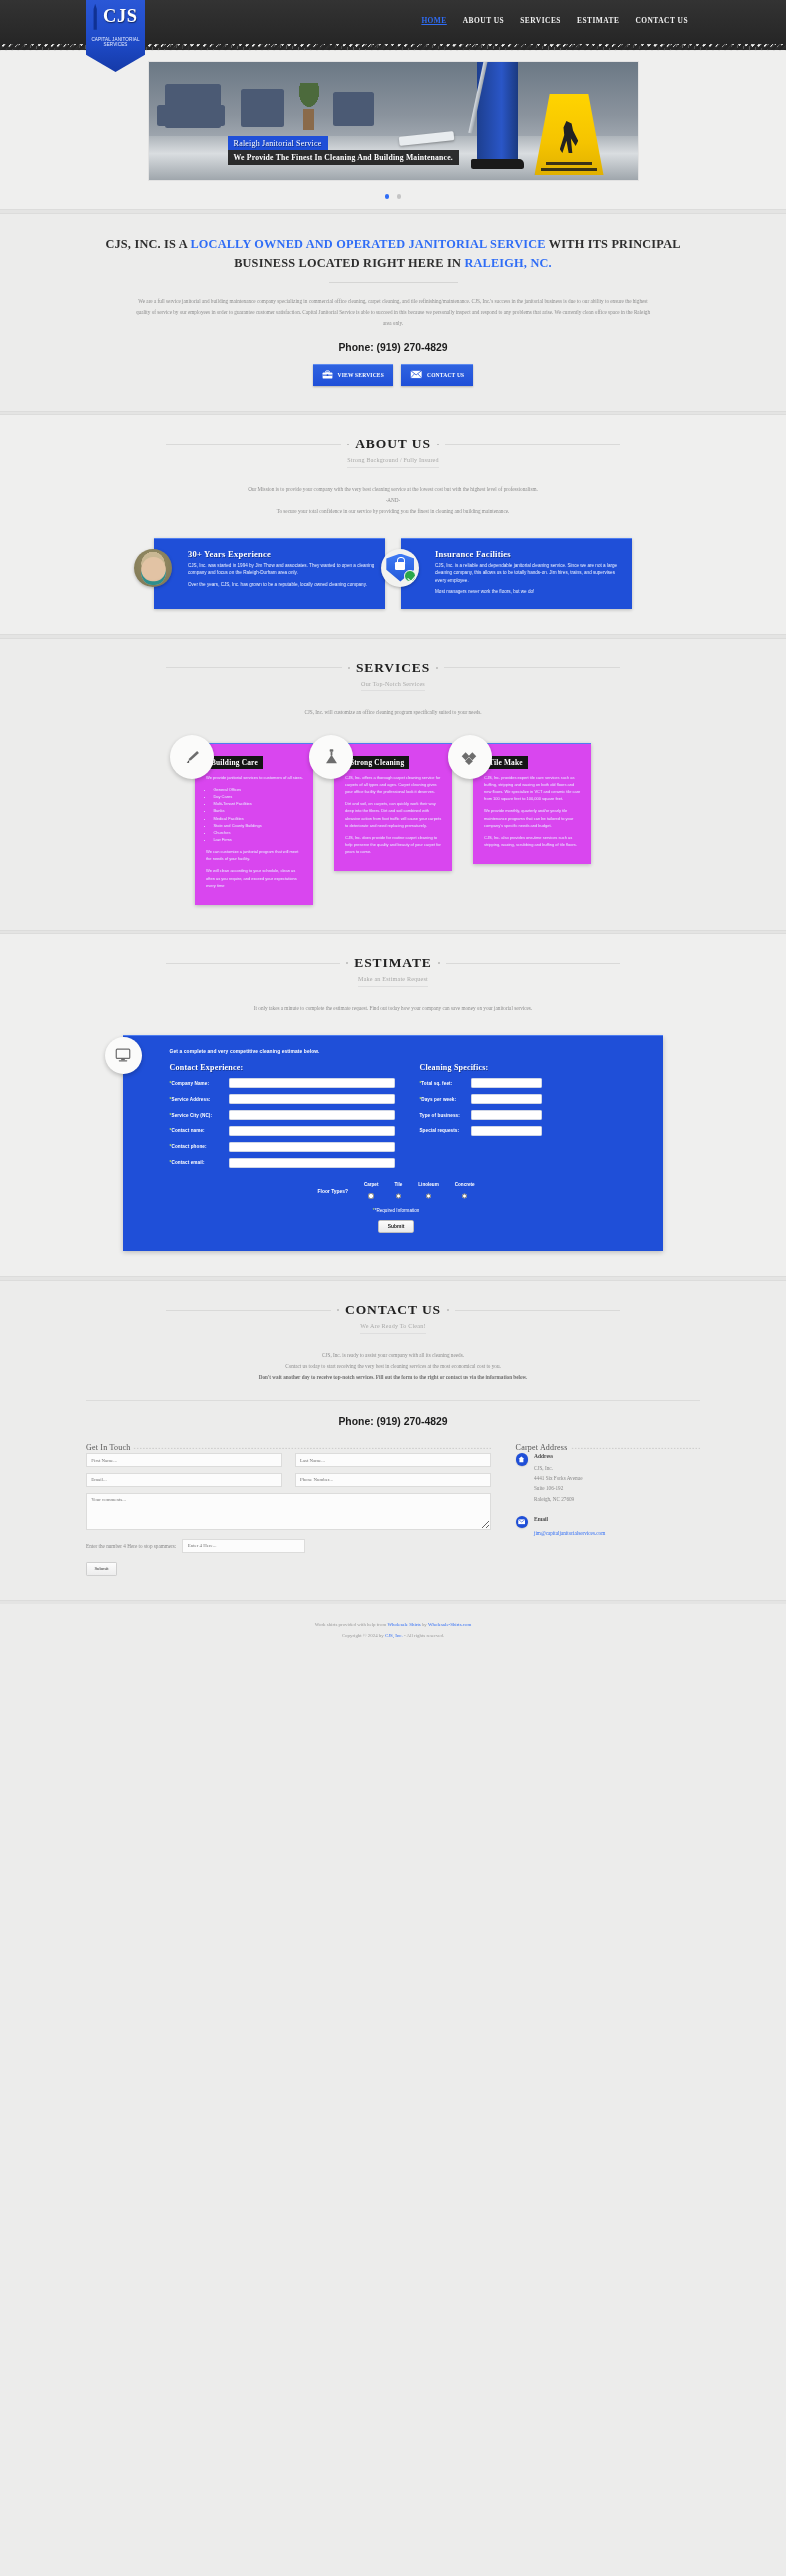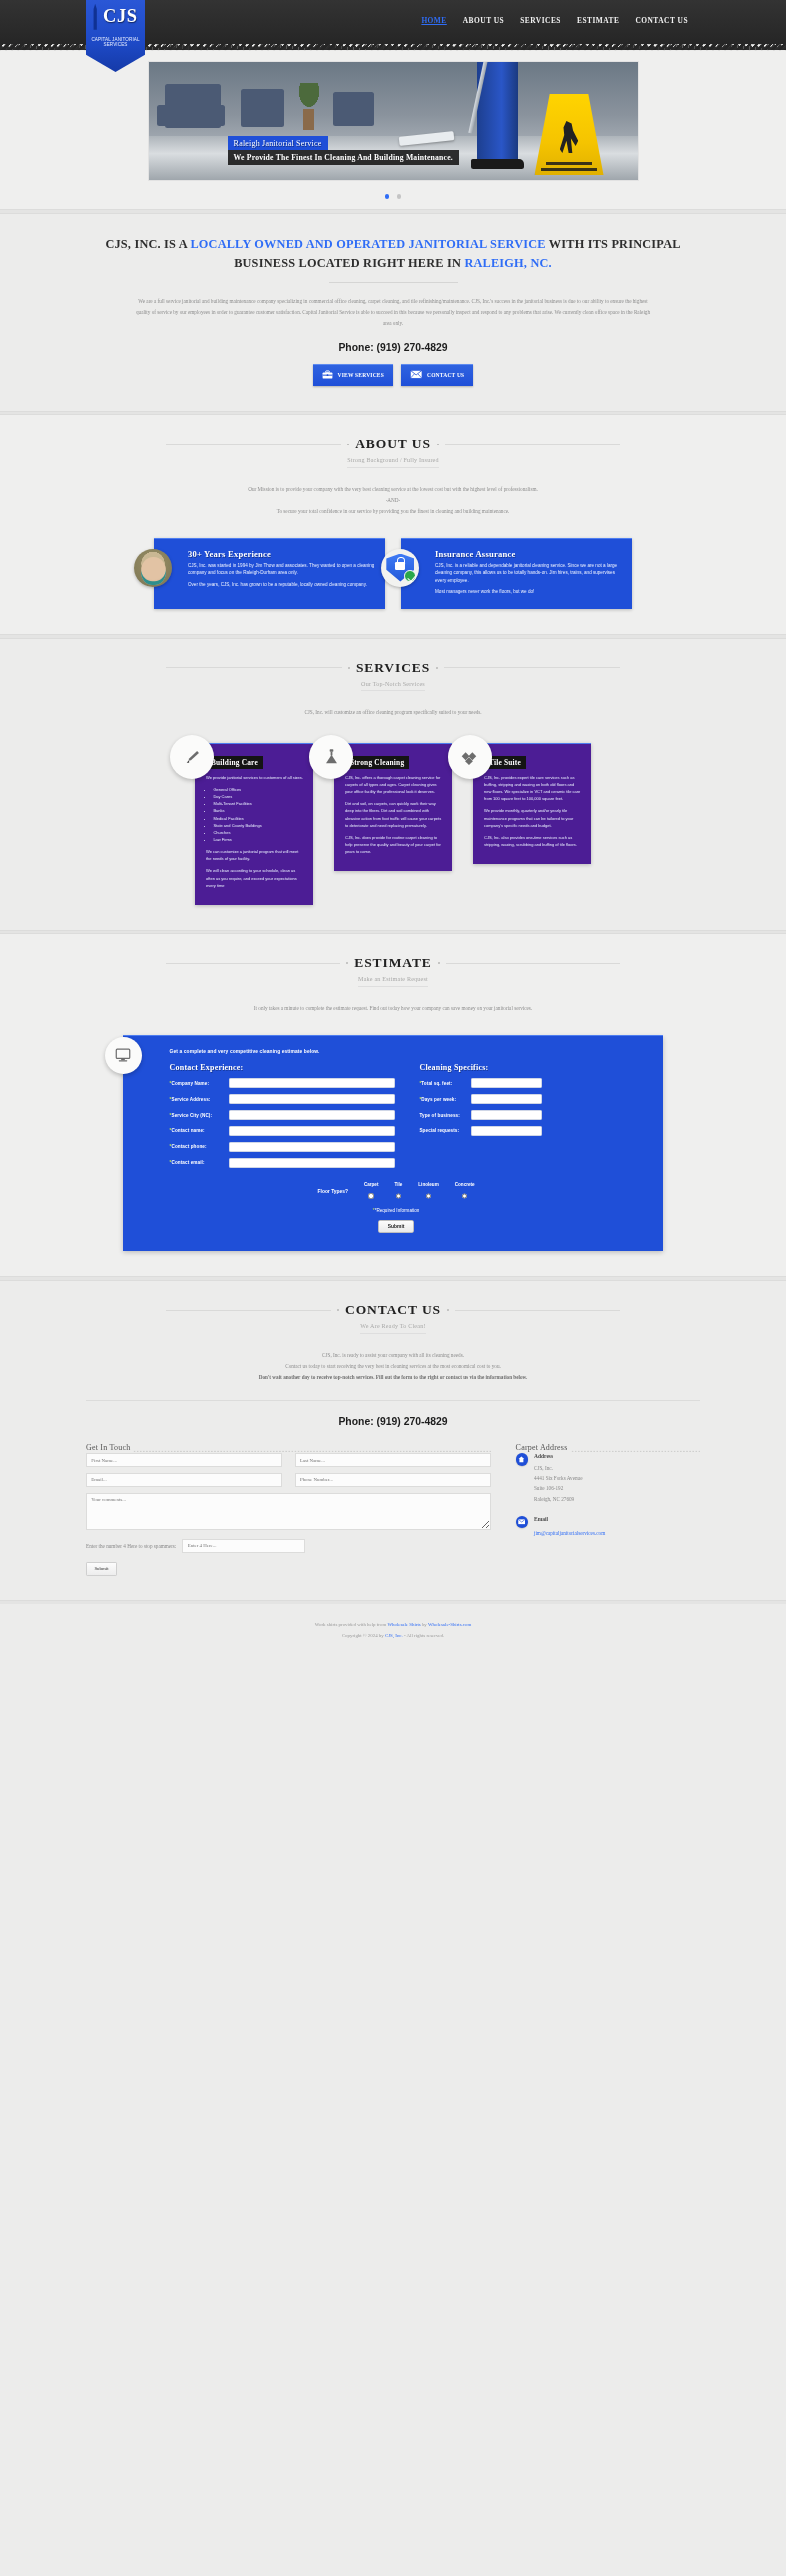--- a/index.html
+++ b/index.html
@@ -268,21 +268,21 @@
   }
   .check:after{
     content:""; position:absolute; left:3.1px; top:2.5px; width:3.7px;height:6.1px;
     border:1.2px solid #fff; border-top:none; border-left:none; transform:rotate(40deg);
   }
 
   
   .svc-row { display:flex; justify-content:center; gap:21px; margin-top: 24.6px; align-items:flex-start; }
   .svc {
     position:relative; width: 118px;
-    background:#4c1d95; color:#fff;
+    background:#d946ef; color:#fff;
     padding: 12.3px 8.6px 11px 11px;
     border-top: 1.2px solid #4e7ef0;
     box-shadow: 0 1.2px 3.7px rgba(0,0,0,.22);
   }
   .svc .icon-circle{
     position:absolute; left:-24.6px; top:-8.6px;
     width:44px;height:44px;border-radius:50%;
     background:#fbfbfa; box-shadow:0 1.8px 4.3px rgba(0,0,0,.22);
     display:flex;align-items:center;justify-content:center;
   }
@@ -352,21 +352,21 @@
   .contact-copy p{
     font-size:5.2px; line-height:2.2; color:#8d8d8d;
     font-family:"Liberation Serif", serif;
   }
   .contact-copy p.bold{ color:#6e6e6e; font-weight:700; }
   .hr-soft{ width:614px; margin: 16px auto; height:0.6px; background:#dcdcdb;}
   .ct-grid{ display:flex; gap:24.6px; width:614px; margin: 16px auto 0; }
   .ct-left{ flex: 0 0 405px; }
   .ct-right{ flex:1; }
   .ct-head{
-    display:flex; align-items:flex-end; gap:3px; margin-bottom:1px;
+    display:flex; align-items:center; gap:3px; margin-bottom:1px;
   }
   .ct-head h4{
     font-family:"Liberation Serif", serif; font-size:8px; font-weight:400;
     color:#555; letter-spacing:0.2px; white-space:nowrap;
   }
   .ct-head .dotline{
     flex:1; height:2.5px;
     background-image: radial-gradient(#cfcfce 0.6px, transparent 0.7px);
     background-size: 3.1px 3.1px;
   }
@@ -536,21 +536,21 @@
         <p>Over the years, CJS, Inc. has grown to be a reputable, locally owned cleaning company.</p>
       </div>
       <div class="card">
         <div class="badge">
           <div class="shield-wrap">
             <div class="shield"></div>
             <div class="lock"></div>
             <div class="check"></div>
           </div>
         </div>
-        <h3>Insurance Assurance</h3>
+        <h3>Insurance Facilities</h3>
         <p>CJS, Inc. is a reliable and dependable janitorial cleaning service. Since we are not a large cleaning company, this allows us to be totally hands-on. Jim hires, trains, and supervises every employee.</p>
         <p>Most managers never work the floors, but we do!</p>
       </div>
     </div>
   </div>
 </section>
 
 <div class="sep"></div>
 
 <section class="sec">
@@ -607,21 +607,21 @@
       </div>
 
       <div class="svc">
         <div class="icon-circle">
           <svg width="18.4" height="18.4" viewBox="0 0 30 30" aria-hidden="true">
             <rect x="3" y="9" width="9" height="9" transform="rotate(45 7.5 13.5)" fill="#6d6d6d"></rect>
             <rect x="14" y="9" width="9" height="9" transform="rotate(45 18.5 13.5)" fill="#6d6d6d"></rect>
             <rect x="8.5" y="17" width="9" height="9" transform="rotate(45 13 21.5)" fill="#6d6d6d"></rect>
           </svg>
         </div>
-        <h3>Tile Suite</h3>
+        <h3>Tile Make</h3>
         <p>CJS, Inc. provides expert tile care services such as buffing, stripping and waxing on both old floors and new floors. We specialize in VCT and ceramic tile care from 100 square feet to 100,000 square feet.</p>
         <p>We provide monthly, quarterly and/or yearly tile maintenance programs that can be tailored to your company's specific needs and budget.</p>
         <p>CJS, Inc. also provides one-time services such as stripping, waxing, scrubbing and buffing of tile floors.</p>
       </div>
 
     </div>
   </div>
 </section>
 
 <div class="sep"></div>

